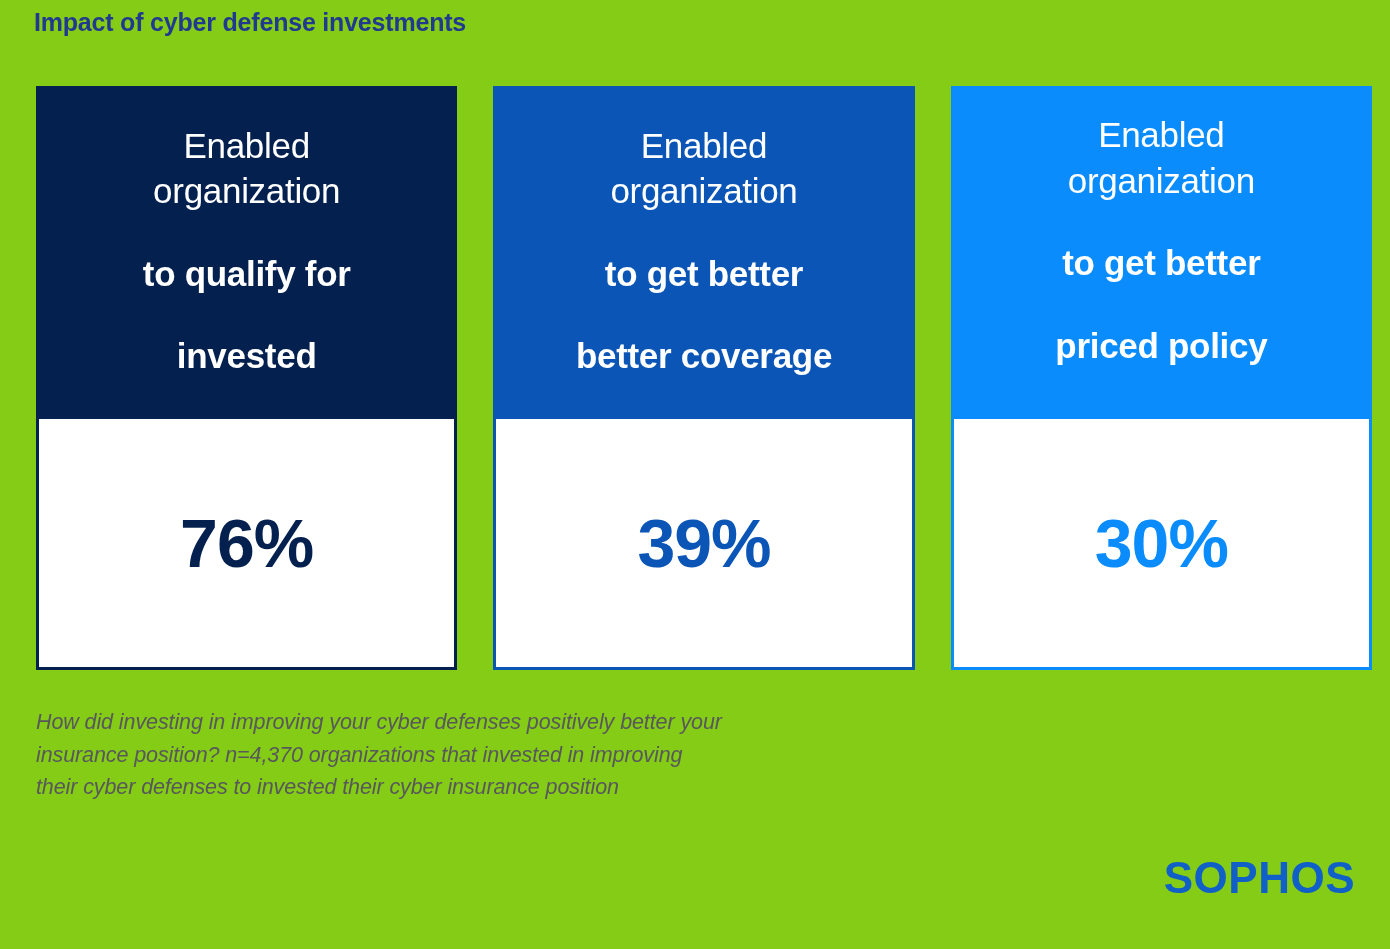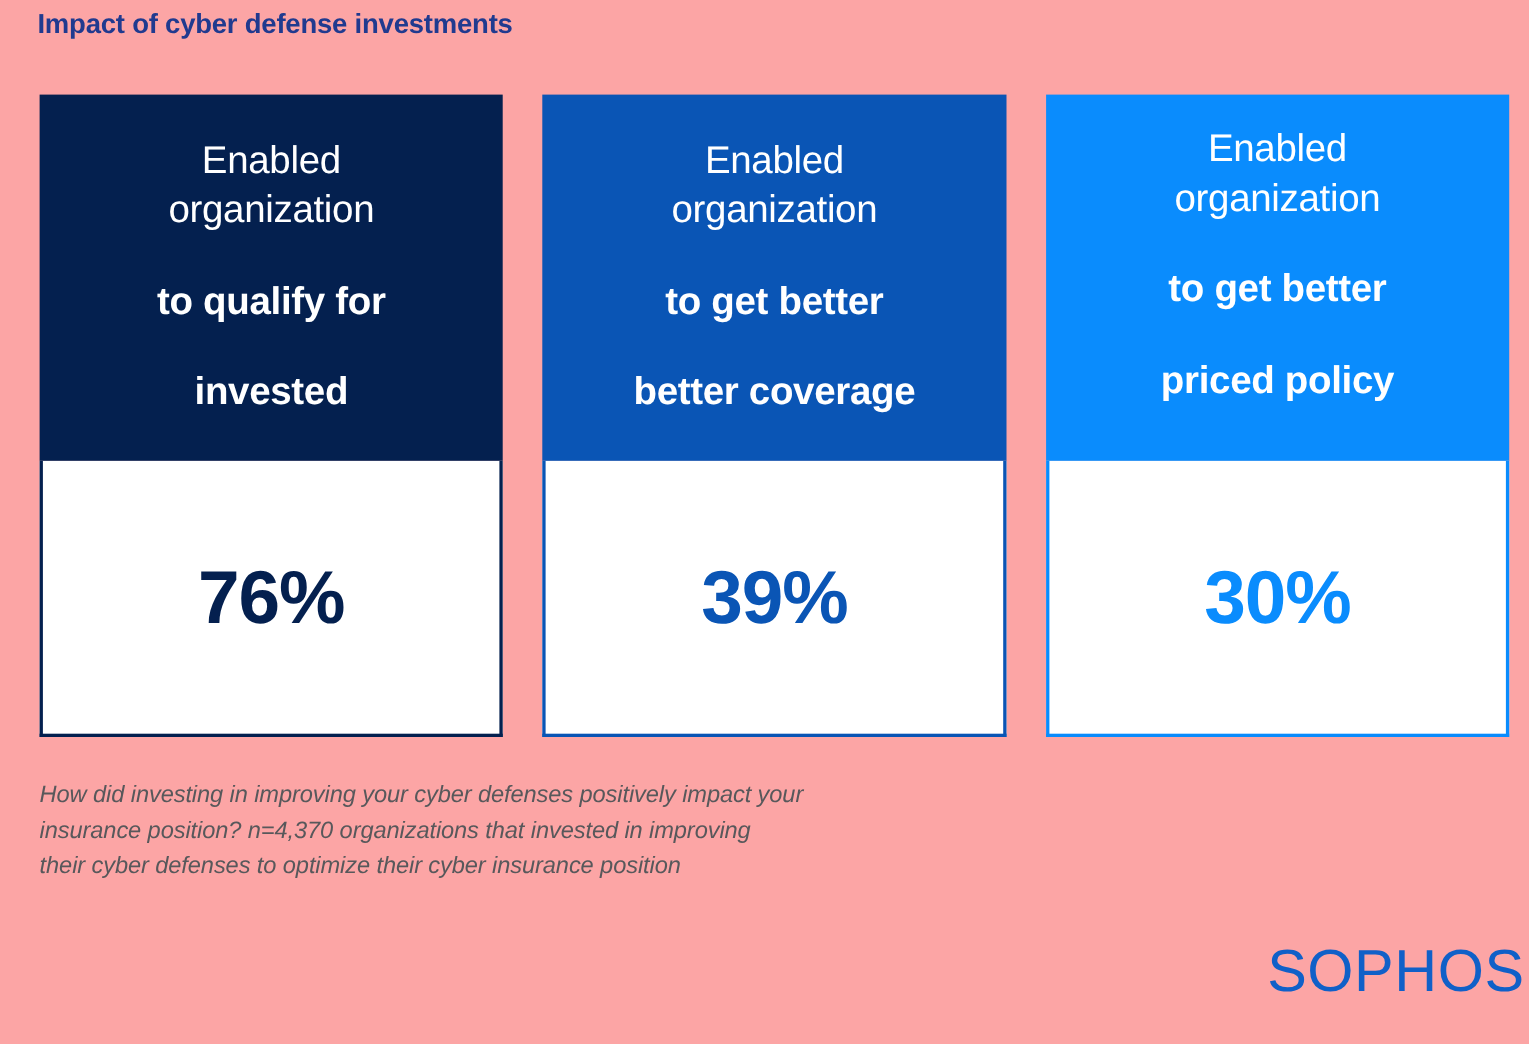--- a/index.html
+++ b/index.html
@@ -112,33 +112,33 @@
     font-style: italic;
     line-height: 1.52;
     color: #58585b;
     letter-spacing: -0.1px;
   }
   .footnote .fl { display: block; white-space: nowrap; }
 
   
   .logo {
     position: absolute;
-    right: 4px;
+    right: 35px;
     top: 856px;
-    font-size: 54px;
-    font-weight: normal;
+    font-size: 44px;
+    font-weight: bold;
     letter-spacing: 0.5px;
     color: #1060c8;
     line-height: 1;
   }
 </style>
 </head>
 <body>
 
-<div class="page" style="background: #fca5a5;">
+<div class="page" style="background: #84cc16;">
 
   <div class="page-title" style="color: rgb(32, 58, 143);">Impact of cyber defense investments</div>
 
   <div class="cards">
 
     <div class="card card-1">
       <div class="card-head" style="background-color: rgb(4, 32, 79);">
         <div class="card-head-text">
           <span class="ln reg">Enabled</span>
           <span class="ln reg">organization</span>
@@ -176,20 +176,20 @@
         </div>
       </div>
       <div class="card-value" style="border-color: rgb(10, 140, 253);">
         <span class="pct" style="color: rgb(10, 140, 253);">30%</span>
       </div>
     </div>
 
   </div>
 
   <div class="footnote" style="color: rgb(88, 88, 91);">
-    <span class="fl">How did investing in improving your cyber defenses positively impact your</span>
+    <span class="fl">How did investing in improving your cyber defenses positively better your</span>
     <span class="fl">insurance position? n=4,370 organizations that invested in improving</span>
-    <span class="fl">their cyber defenses to optimize their cyber insurance position</span>
+    <span class="fl">their cyber defenses to invested their cyber insurance position</span>
   </div>
 
   <div class="logo" style="color: rgb(16, 96, 200);">SOPHOS</div>
 
 </div>
 
 </body></html>

